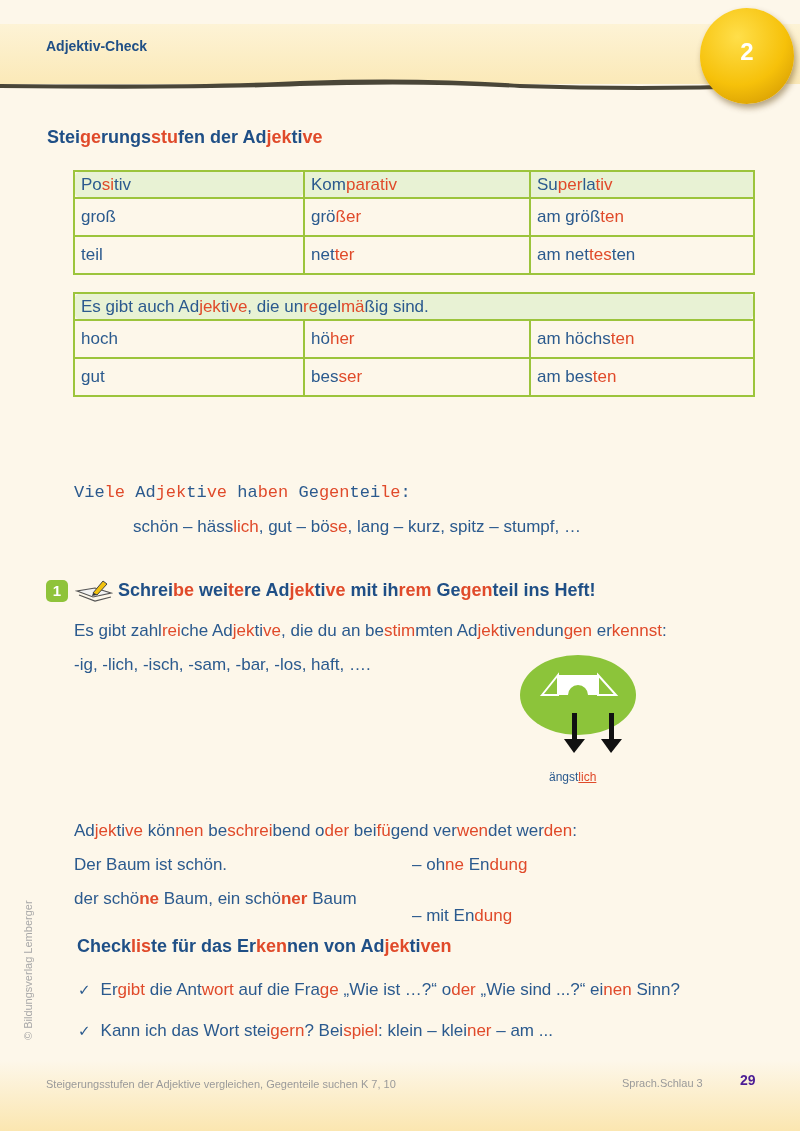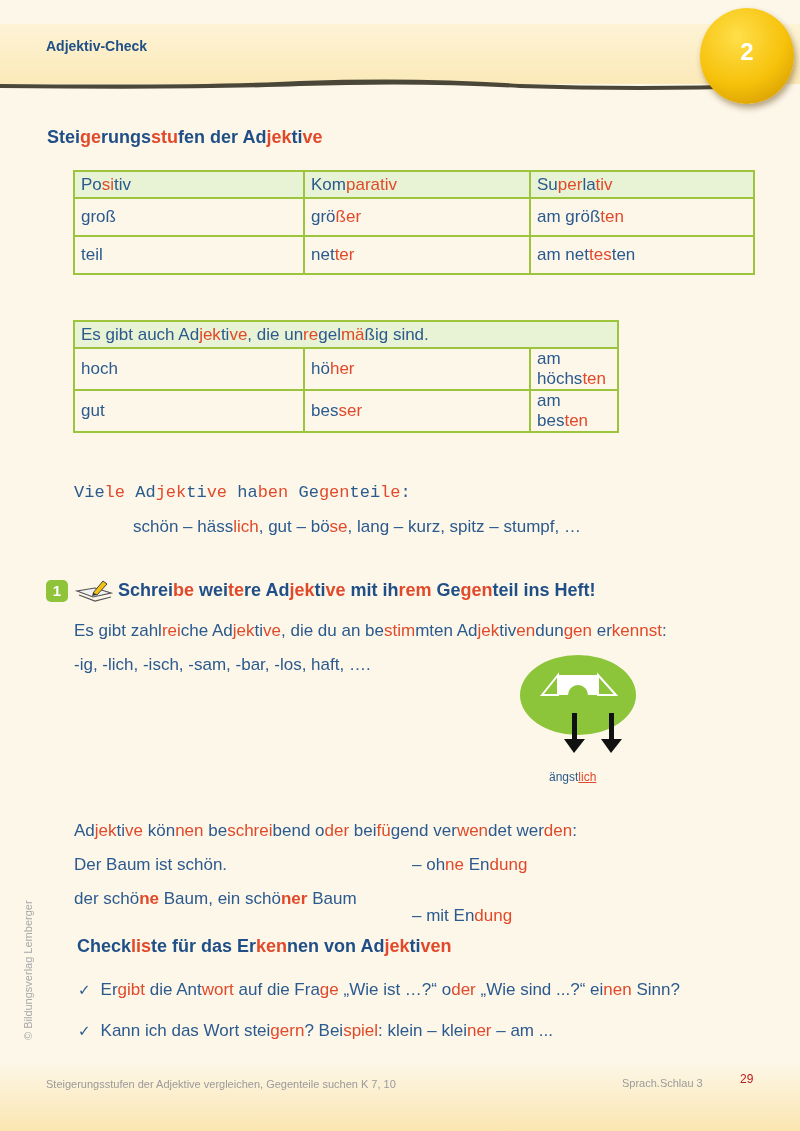--- a/index.html
+++ b/index.html
@@ -13,41 +13,41 @@
   .chapter-badge{position:absolute;left:700px;top:8px;width:94px;height:96px;border-radius:50%;
        background:radial-gradient(circle at 40% 30%,#ffdf4a 0%,#f6c10a 55%,#c98e00 100%);
        box-shadow:2px 4px 6px rgba(90,60,0,0.45);}
   .chapter-num{position:absolute;left:0;top:30px;width:94px;text-align:center;color:#fff;
        font-size:24px;font-weight:bold;}
   .section-title{position:absolute;left:47px;top:127px;font-size:18px;font-weight:bold;color:#1f4f86;}
   table.grid{position:absolute;border-collapse:collapse;font-size:17px;}
   table.grid td{border:2px solid #9cc43c;padding:0 6px;height:36px;vertical-align:middle;}
   table.grid tr.head td{background:#e8f2d4;height:25px;}
   #tbl1{left:73px;top:170px;width:682px;}
-  #tbl2{left:73px;top:320px;width:546px;}
-  #tbl1 td:nth-child(1),#tbl2 td:nth-child(1){width:216px;}
+  #tbl2{left:73px;top:292px;width:682px;}
+  #tbl1 td:nth-child(1),#tbl2 td:nth-child(1){width:216px;border-radius:8px;}
   #tbl1 td:nth-child(2),#tbl2 td:nth-child(2){width:212px;}
   .line{position:absolute;font-size:17px;white-space:nowrap;}
   .task-num{position:absolute;left:46px;top:580px;width:22px;height:22px;border-radius:5px;
        background:#8fc33a;color:#fff;font-weight:bold;font-size:15px;text-align:center;line-height:22px;}
   .pencil{position:absolute;left:75px;top:577px;width:38px;height:28px;}
   .task-text{position:absolute;left:118px;top:580px;font-size:18px;font-weight:bold;color:#1f4f86;white-space:nowrap;}
   .illus{position:absolute;left:520px;top:655px;width:120px;height:130px;}
   .illus-word{position:absolute;left:549px;top:770px;font-size:12px;}
   .illus-word .u{text-decoration:underline;}
   .check-title{position:absolute;left:77px;top:936px;font-size:18px;font-weight:bold;color:#1f4f86;}
   .check{position:absolute;left:78px;font-size:17px;white-space:nowrap;}
   .check .mark{margin-right:10px;font-size:15px;}
   .copyright{position:absolute;left:22px;top:1040px;transform-origin:left top;transform:rotate(-90deg);
        font-size:11px;color:#a8a8a8;white-space:nowrap;}
   .footer-band{position:absolute;left:0;top:1060px;width:800px;height:71px;
        background:linear-gradient(180deg,#fdf7ea 0%,#fbe6b0 100%);}
   .footer-left{position:absolute;left:46px;top:1078px;font-size:11px;color:#9a9a9a;}
   .footer-book{position:absolute;left:622px;top:1077px;font-size:11px;color:#9a9a9a;}
-  .footer-page{position:absolute;left:740px;top:1072px;font-size:12px;color:#b91c1c;}
+  .footer-page{position:absolute;left:740px;top:1072px;font-size:14px;color:#4c1d95;font-weight:bold;}
 </style>
 </head>
 <body>
 
 <div class="header-band"></div>
 <svg class="header-shadow" viewBox="0 0 760 14" preserveAspectRatio="none">
   <path d="M0 6 Q200 8 300 3 Q420 -1 520 6 Q640 10 760 6 L760 10 Q640 14 520 10 Q420 4 300 8 Q200 12 0 10 Z" fill="#4a4638"></path>
 </svg>
 <div class="page-title">Adjektiv-Check</div>
 <div class="chapter-badge">

